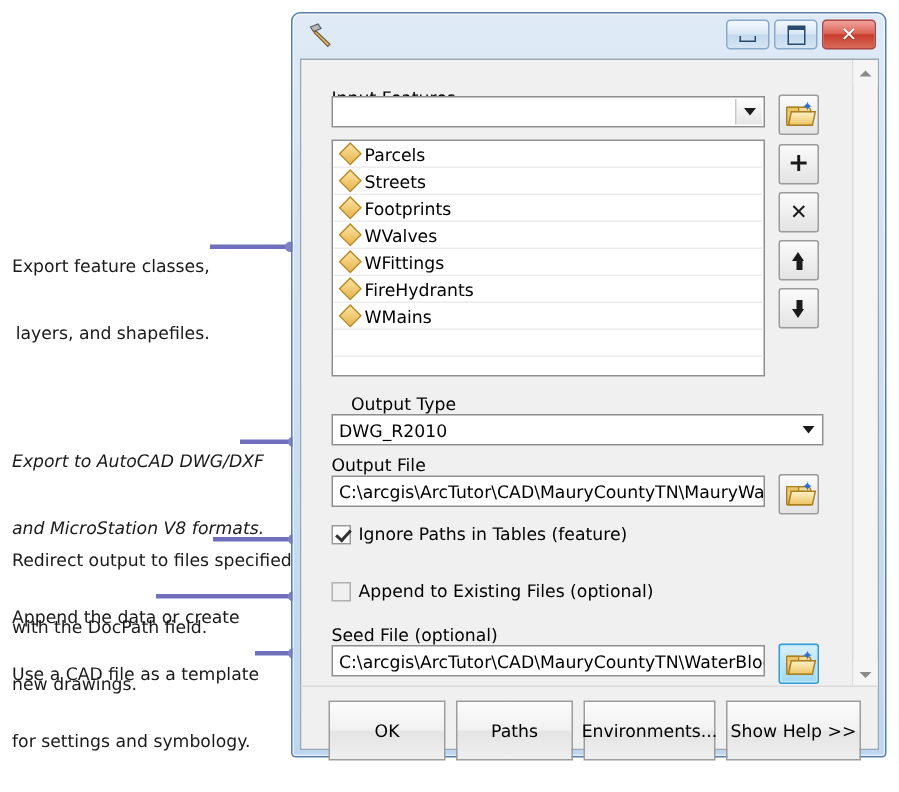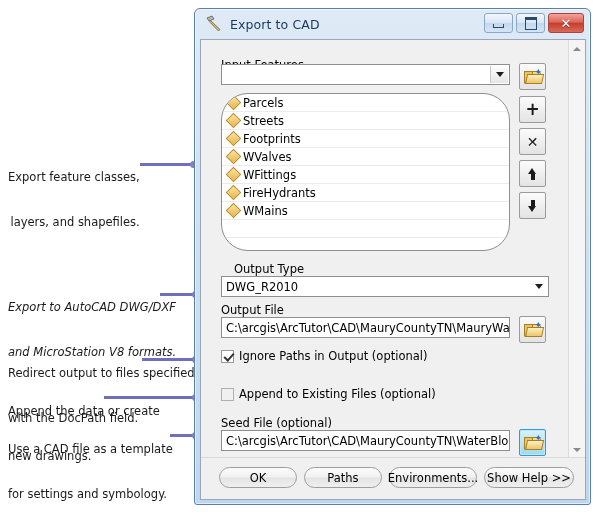--- a/index.html
+++ b/index.html
@@ -205,22 +205,22 @@
     box-sizing:border-box;margin-right:5px;position:relative;flex:0 0 auto;
   }
   .cbox.gray{background:#f0f0f0;border:1px solid #b0b0b0;}
   .cbox.checked:after{
     content:"";position:absolute;left:4px;top:0px;width:4px;height:8px;
     border:solid #333;border-width:0 2px 2px 0;transform:rotate(42deg);
   }
 
   
   .btn{
-    position:absolute;height:21px;
-    border:1px solid #9d9d9d;border-radius:11px;
+    position:absolute;height:40px;
+    border:1px solid #9d9d9d;border-radius:0;
     background:linear-gradient(180deg,#fcfcfc 0%,#f1f1f1 48%,#e4e4e4 52%,#efefef 100%);
     display:flex;align-items:center;justify-content:center;
     font-size:11.5px;color:#000;box-sizing:border-box;
   }
 </style>
 </head>
 <body>
 
 <div class="stage">
 
@@ -261,21 +261,20 @@
 
   <div class="window">
 
     <div class="titlebar">
       <span class="tool-icon">
         <svg width="20" height="18" viewBox="0 0 20 18">
           <path d="M3 3 L8 1 L10 4 L5 6 Z" fill="#b9b9b9" stroke="#5a5a5a" stroke-width="0.8"></path>
           <path d="M6.5 5.5 L16 14.5 L14.5 16 L5.5 6.8 Z" fill="#d9b97a" stroke="#7a6030" stroke-width="0.8"></path>
         </svg>
       </span>
-      <span class="title-text">Export to CAD</span>
 
       <div class="winbtns">
         <div class="wbtn">
           <span class="wb-min"></span>
         </div>
         <div class="wbtn">
           <span class="wb-max"></span>
         </div>
         <div class="wbtn close">
           <span class="wb-close">✕</span>
@@ -296,21 +295,21 @@
         </div>
         <div class="sbtn" style="left:318px;top:23px;">
           <span class="folder">
             <span class="back"></span>
               <span class="tab"></span>
               <span class="front"></span>
               <span class="star">✦</span>
           </span>
         </div>
 
-        <div class="listbox" style="left:20px;top:53px;width:289px;height:158px;border-radius:27px;">
+        <div class="listbox" style="left:20px;top:53px;width:289px;height:158px;">
           <div class="lrow">
             <span class="diamond">
                 <i></i>
               </span>
             <span>Parcels</span>
           </div>
           <div class="lrow">
             <span class="diamond">
                 <i></i>
               </span>
@@ -380,21 +379,21 @@
           <span class="folder">
             <span class="back"></span>
               <span class="tab"></span>
               <span class="front"></span>
               <span class="star">✦</span>
           </span>
         </div>
 
         <div class="cbrow" style="left:20px;top:309px;">
           <span class="cbox checked"></span>
-          <span>Ignore Paths in Output (optional)</span>
+          <span>Ignore Paths in Tables (feature)</span>
         </div>
         <div class="cbrow" style="left:20px;top:347px;">
           <span class="cbox gray"></span>
           <span>Append to Existing Files (optional)</span>
         </div>
 
         <div class="lbl" style="left:20px;top:376px;">Seed File (optional)</div>
         <div class="textbox" style="left:20px;top:390px;width:289px;height:21px;">
           <span>C:\arcgis\ArcTutor\CAD\MauryCountyTN\WaterBlocks.dwg</span>
         </div>

